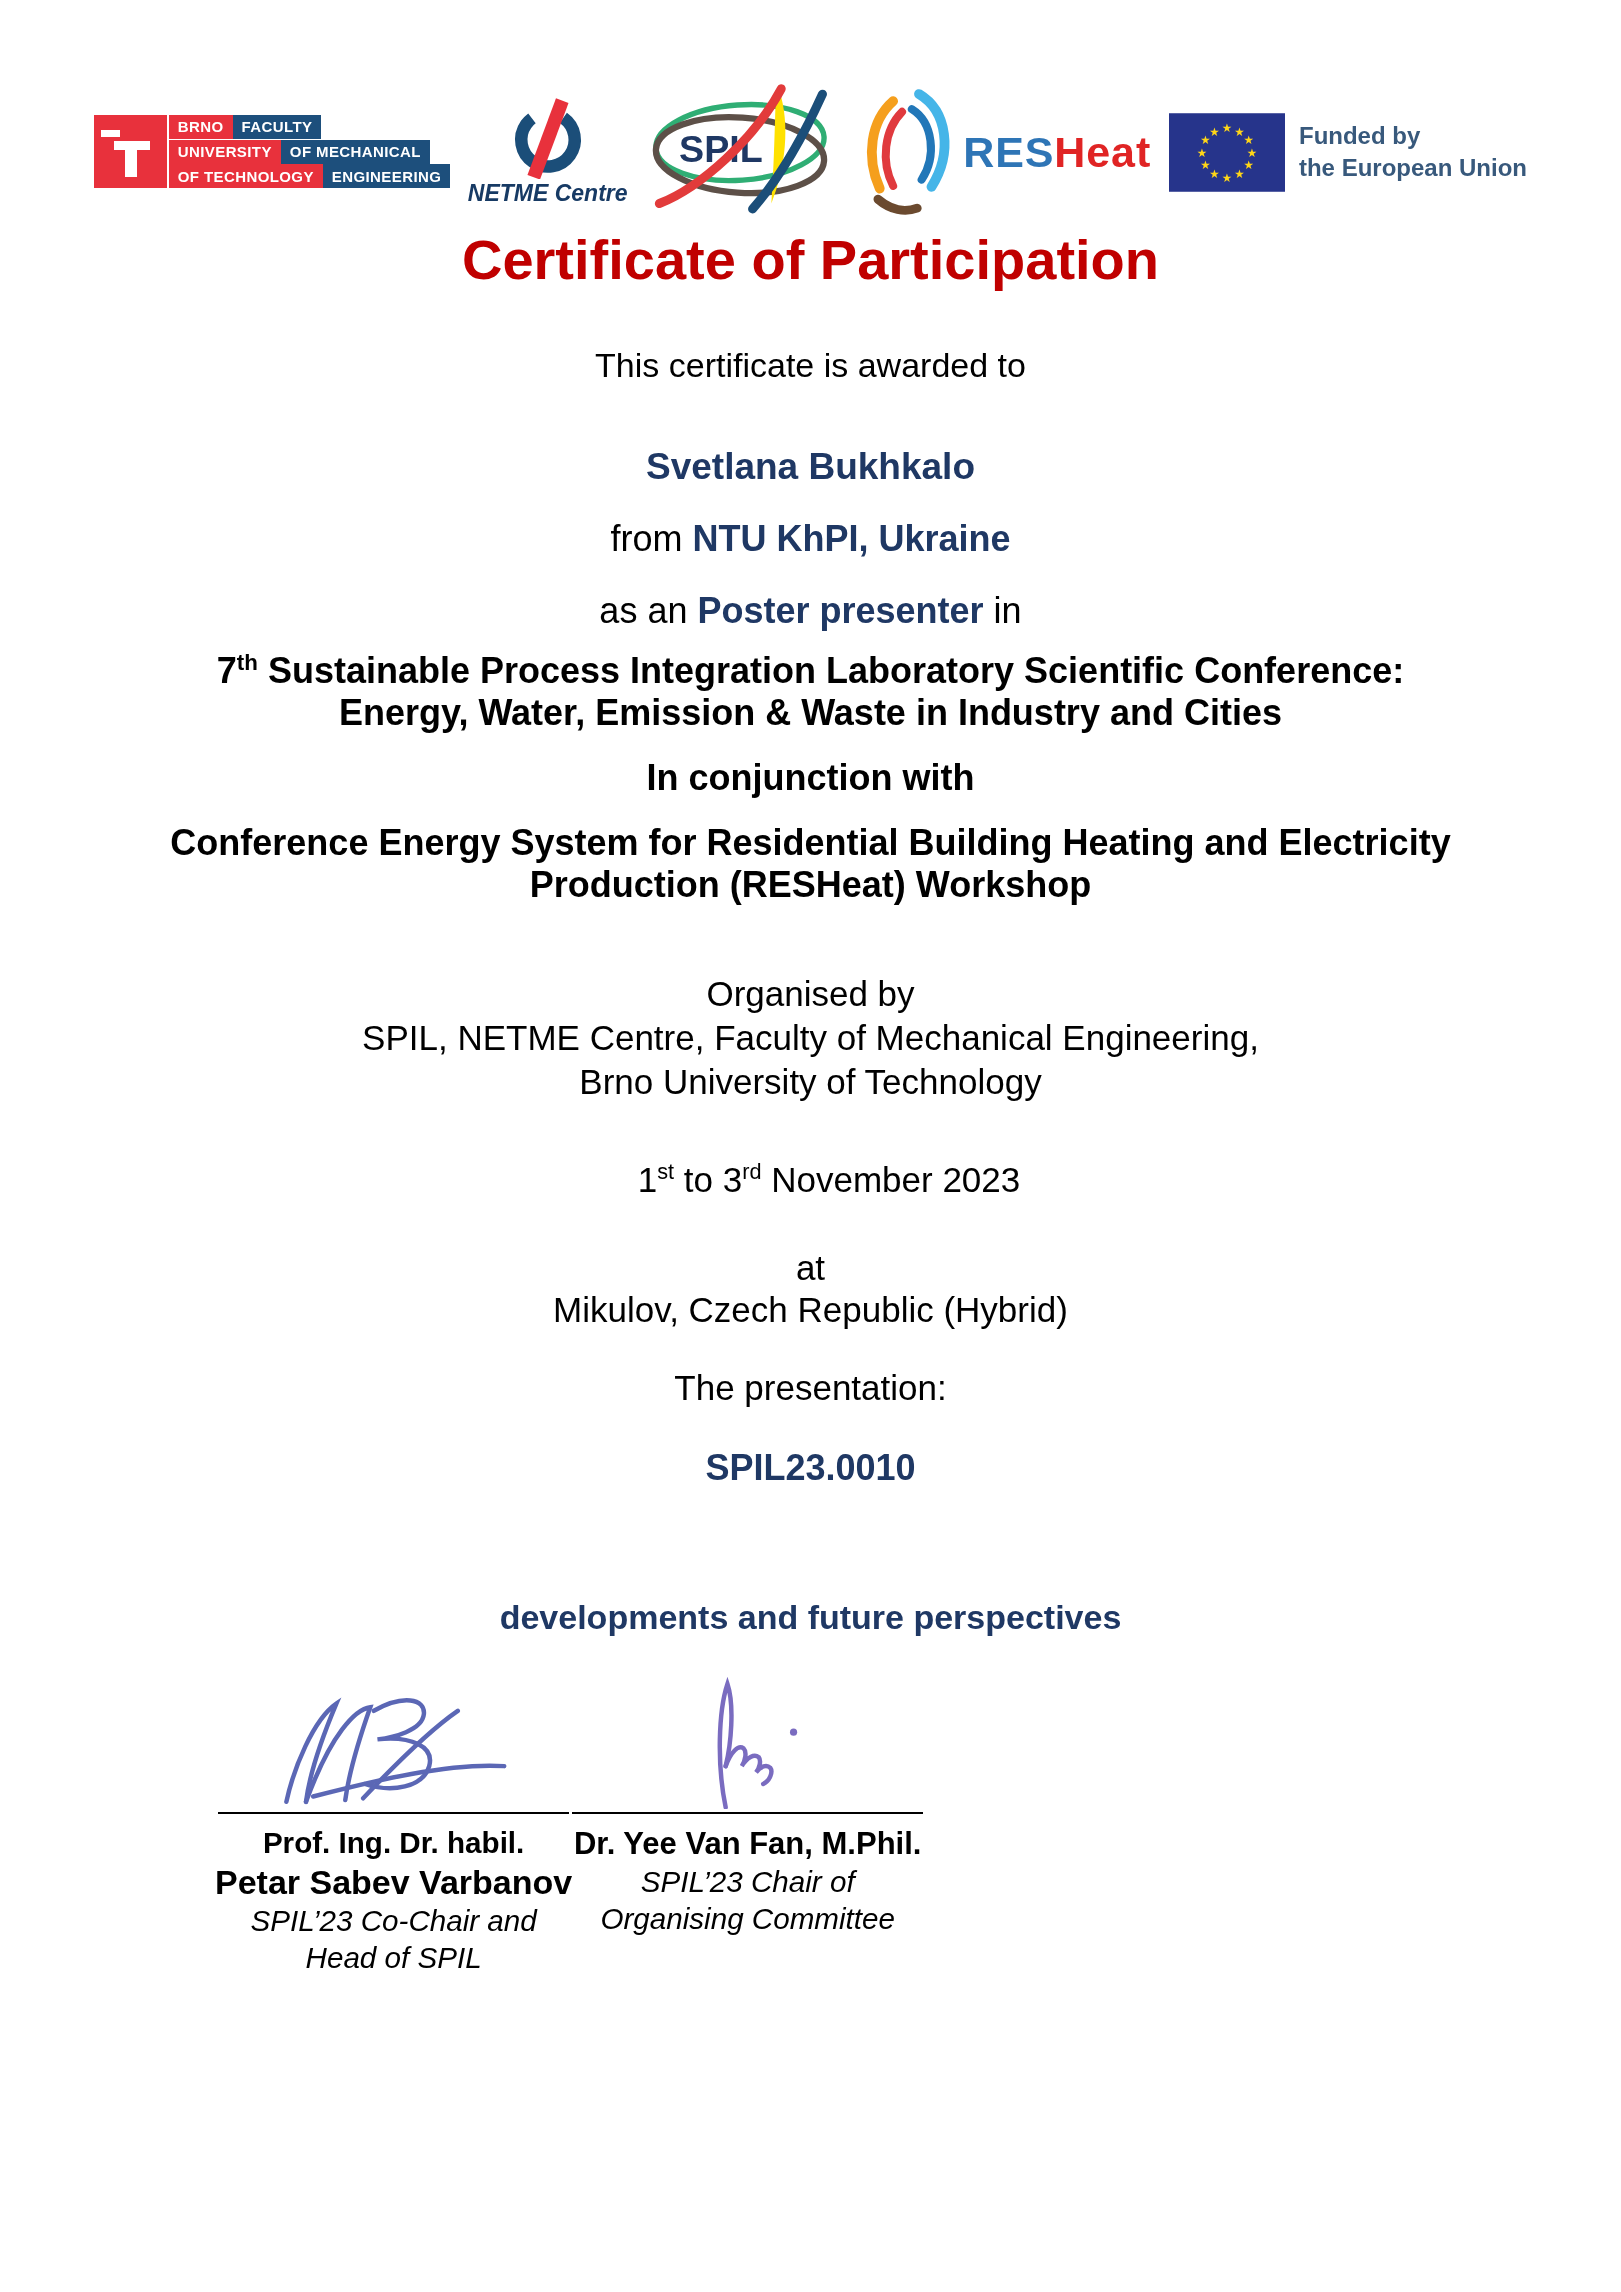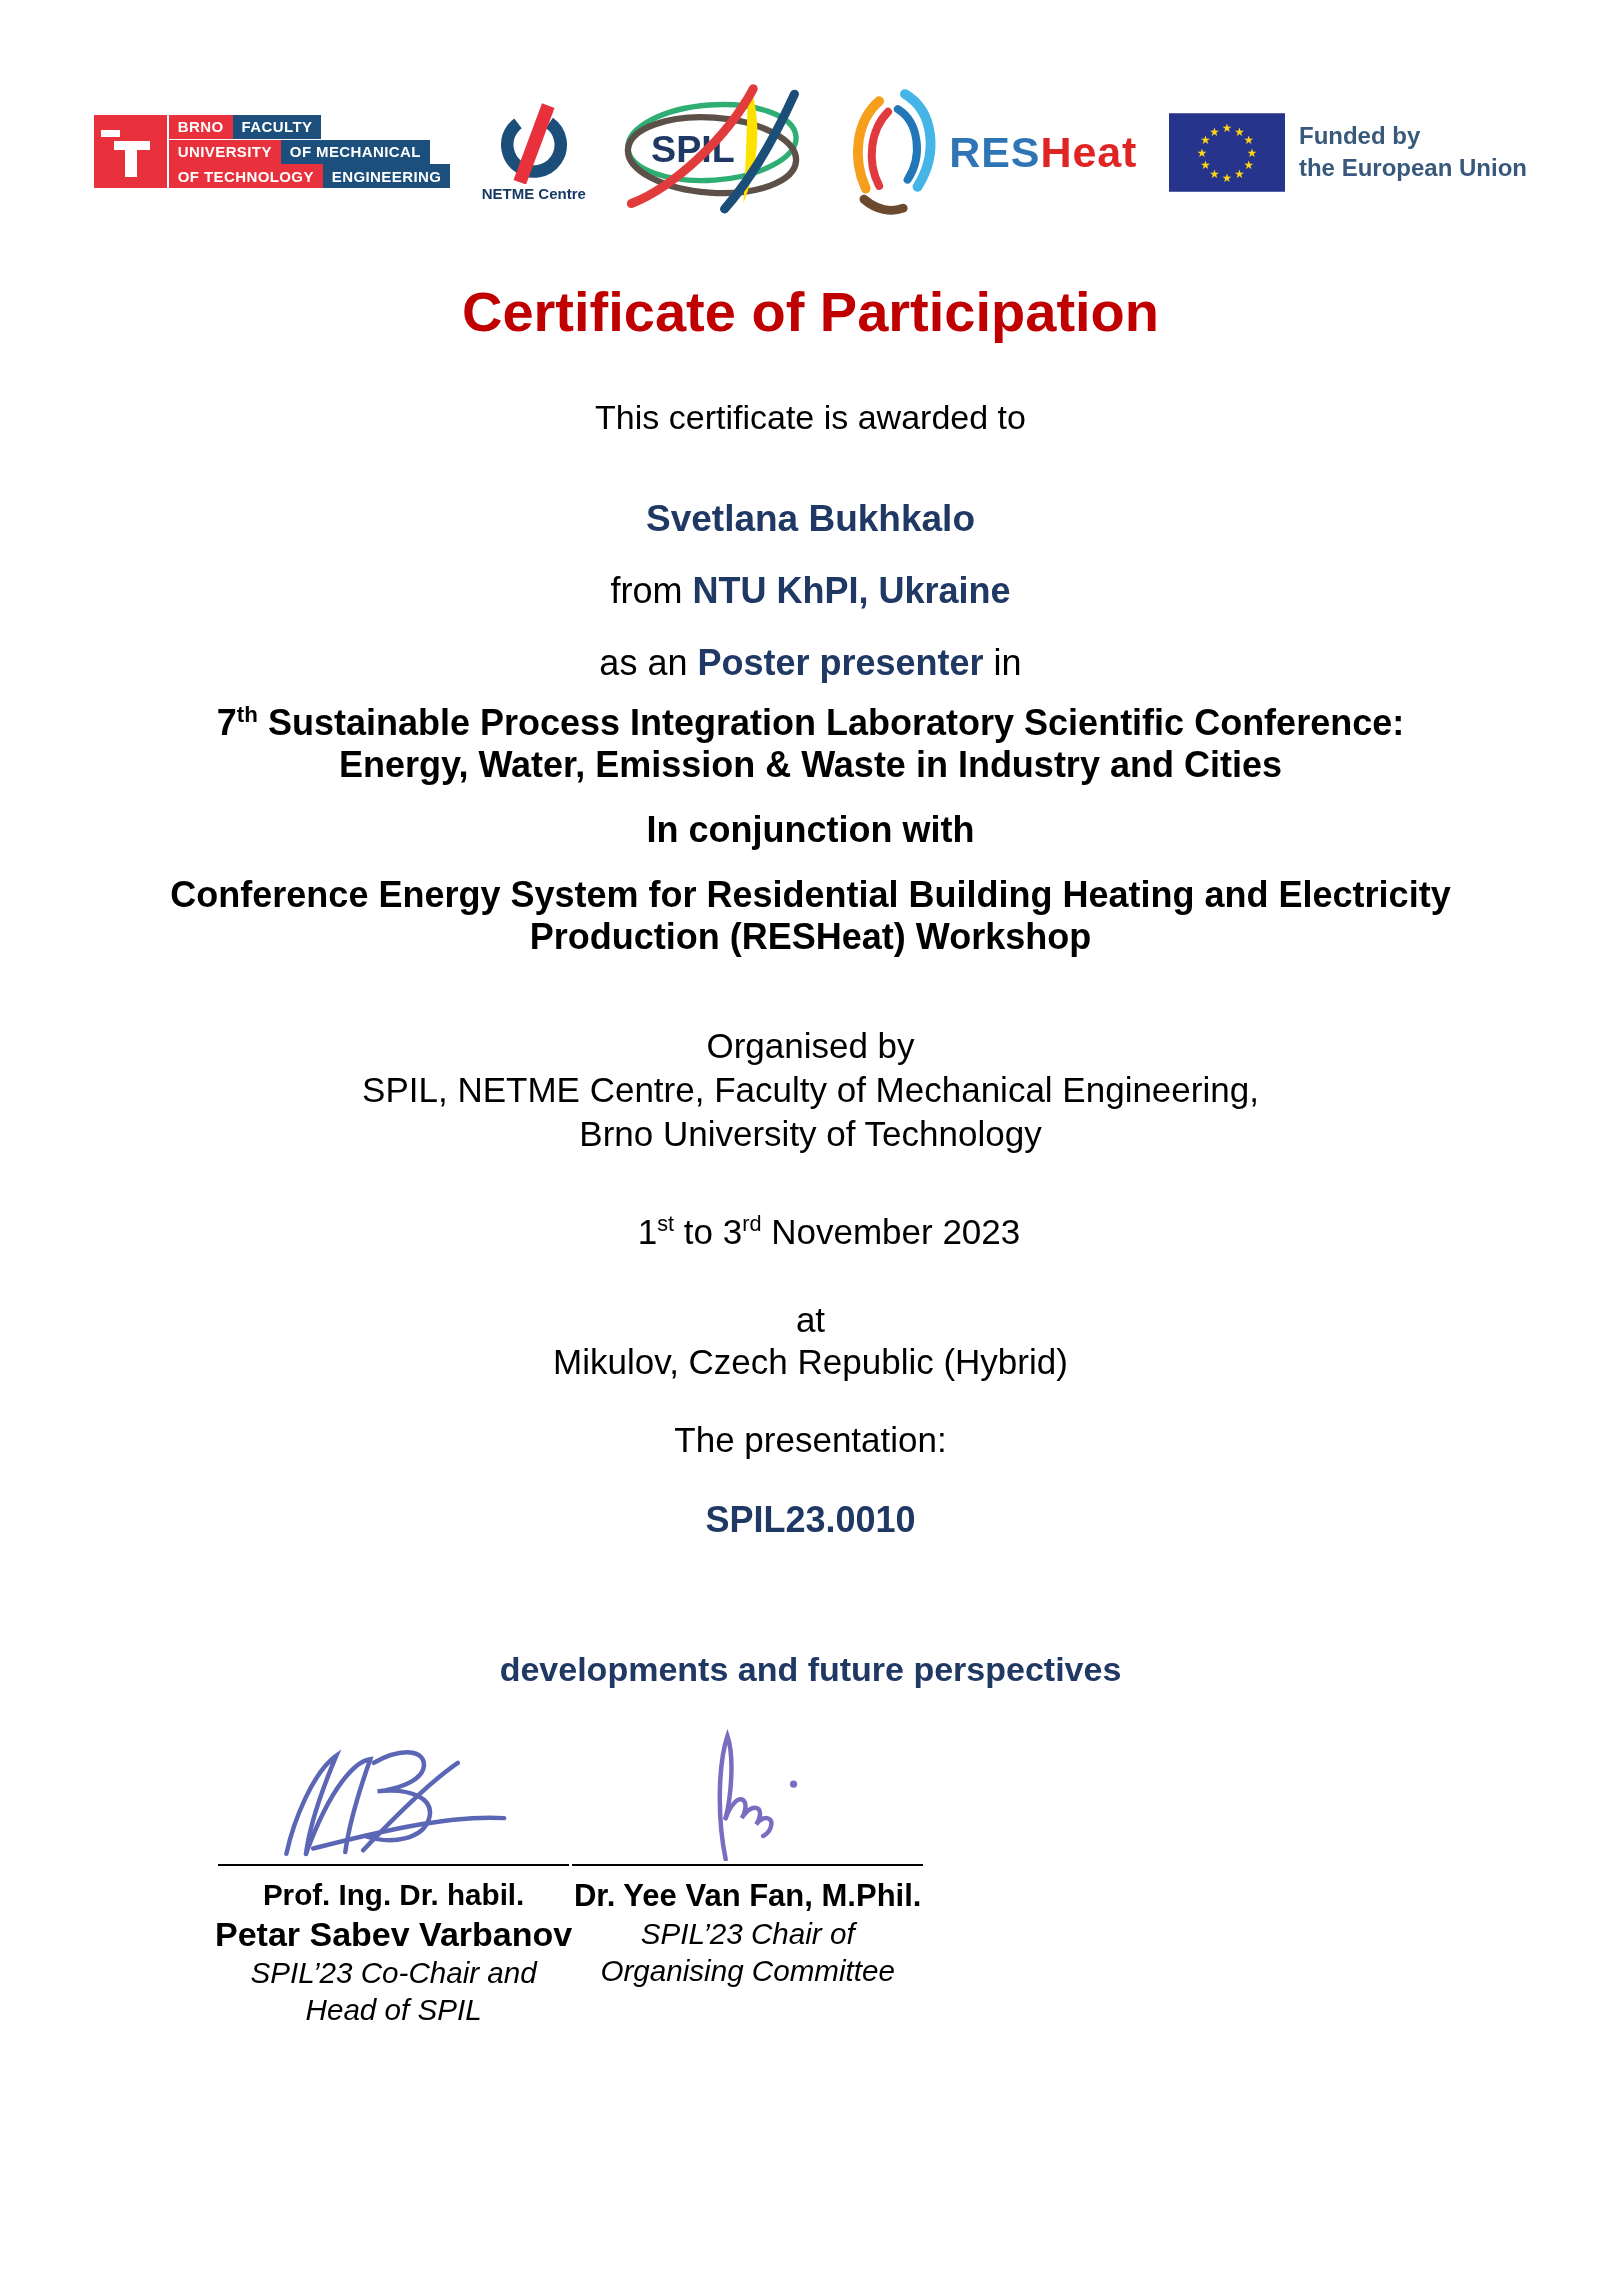--- a/index.html
+++ b/index.html
@@ -25,34 +25,34 @@
   .but-square .t-bar   { position:absolute; left:27%; top:36%; width:50%; height:12%; background:#fff; }
   .but-square .t-stem  { position:absolute; left:43%; top:36%; width:16%; height:49%; background:#fff; }
   .but-rows { margin-left:1.8px; text-align:left; }
   .but-row { display:flex; height:24px; margin-bottom:0.9px; }
   .but-cell { display:flex; align-items:center; padding:0 9px; color:#fff; font-weight:bold; font-size:15px; letter-spacing:0.4px; white-space:nowrap; }
   .but-red  { background:#e8313c; }
   .but-blue { background:#1d4f7c; }
 
   
   .netme-logo { flex-direction:column; justify-content:center; }
-  .netme-text { margin-top:1.8px; font-weight:bold; font-size:15px; color:#173a64; }
+  .netme-text { margin-top:1.8px; font-weight:bold; font-size:23px; color:#173a64;font-style:italic; }
 
   
   .resheat-text { font-weight:bold; font-size:43px; letter-spacing:0.9px; margin-left:3.6px; }
   .resheat-res  { color:#2e75b6; }
   .resheat-heat { color:#e02424; }
 
   
   .eu-logo { align-items:center; }
   .eu-text { margin-left:14.3px; text-align:left; font-weight:bold; font-size:24px; line-height:1.35; color:#38597c; }
 
   
   p { margin:0; }
-  .cert-title { margin-top:52px; font-size:56px; font-weight:bold; color:#c00000; line-height:1.15; }
+  .cert-title { font-size:56px; font-weight:bold; color:#c00000; line-height:1.15; }
   .awarded    { margin-top:54px; font-size:34px; }
   .name       { margin-top:61px; font-size:37px; font-weight:bold; color:#1f3864; }
   .from-line  { margin-top:30px; font-size:36px; }
   .role-line  { margin-top:30px; font-size:36px; }
   .navy-bold  { color:#1f3864; font-weight:bold; }
   .conf       { margin-top:18px; font-size:36px; font-weight:bold; line-height:1.16; }
   .conjunction{ margin-top:23px; font-size:36px; font-weight:bold; }
   .workshop   { margin-top:23px; font-size:36px; font-weight:bold; line-height:1.16; }
   .organised  { margin-top:67px; font-size:35px; line-height:1.25; }
   .date-line  { margin-top:56px; font-size:35px;margin-left:37px; }

